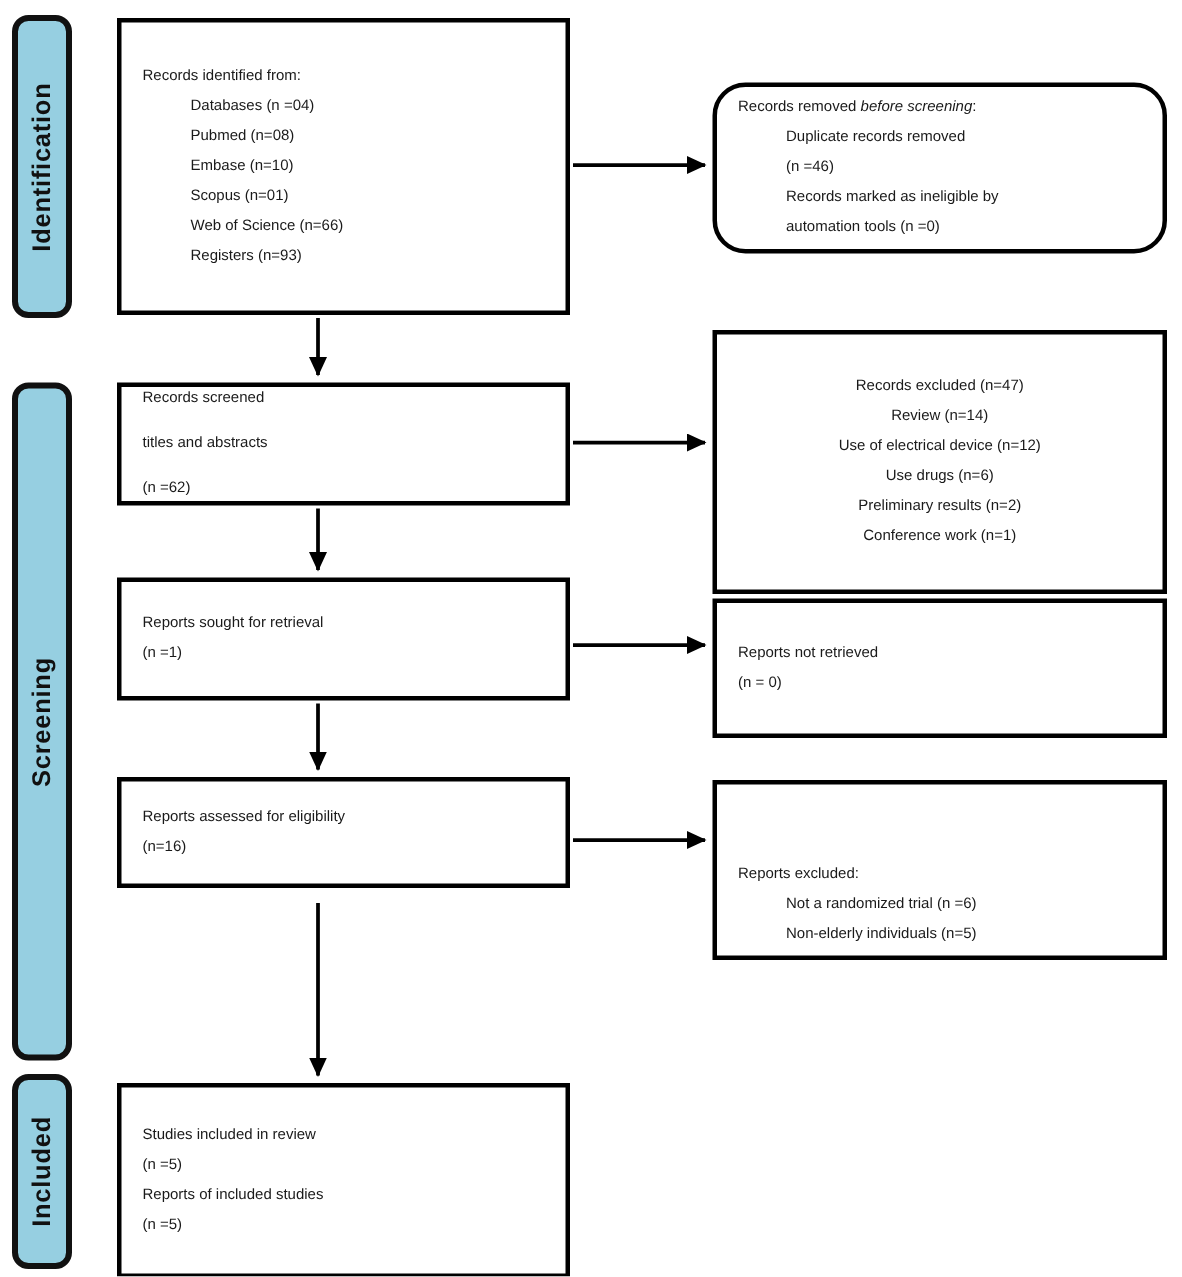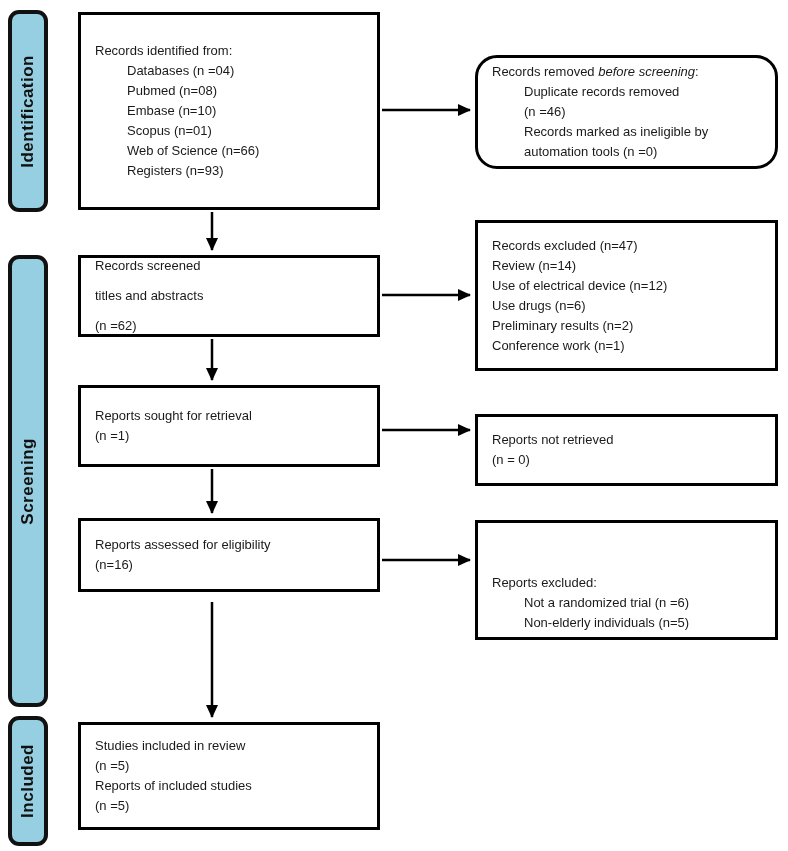--- a/index.html
+++ b/index.html
@@ -40,36 +40,36 @@
   }
   .box {
     position: absolute;
     border: 3px solid #000000;
     background: #ffffff;
     box-sizing: border-box;
     display: flex;
     flex-direction: column;
     justify-content: center;
     padding: 4px 14px;
-    font-size: 13px;
+    font-size: 10px;
     line-height: 20px;
   }
   .box .line { white-space: nowrap; }
   .box .indent { padding-left: 32px; }
   .italic { font-style: italic; }
   .col-left  { left: 78px;  width: 302px; }
   .col-right { left: 475px; width: 303px; }
   #box-identified        { top: 12px;  height: 198px; }
   #box-screened          { top: 255px; height: 82px; gap: 10px; }
   #box-sought            { top: 385px; height: 82px; }
   #box-assessed          { top: 518px; height: 74px; }
-  #box-included          { top: 722px; height: 108px; }
+  #box-included          { top: 722px; height: 130px; }
   #box-removed           { top: 55px;  height: 114px; border-radius: 22px; }
-  #box-excluded-records  { top: 220px; height: 151px; line-height: 20px; }
-  #box-not-retrieved     { top: 414px; height: 72px; }
+  #box-excluded-records  { top: 220px; height: 176px; line-height: 20px; text-align: center; }
+  #box-not-retrieved     { top: 399px; height: 93px; }
   #box-excluded-reports  { top: 520px; height: 120px; justify-content: flex-end; }
   #stage-identification  { top: 10px;  height: 202px; }
   #stage-screening       { top: 255px; height: 452px; }
   #stage-included        { top: 716px; height: 130px; }
 </style>
 </head>
 <body>
 
 <div class="canvas">
 

